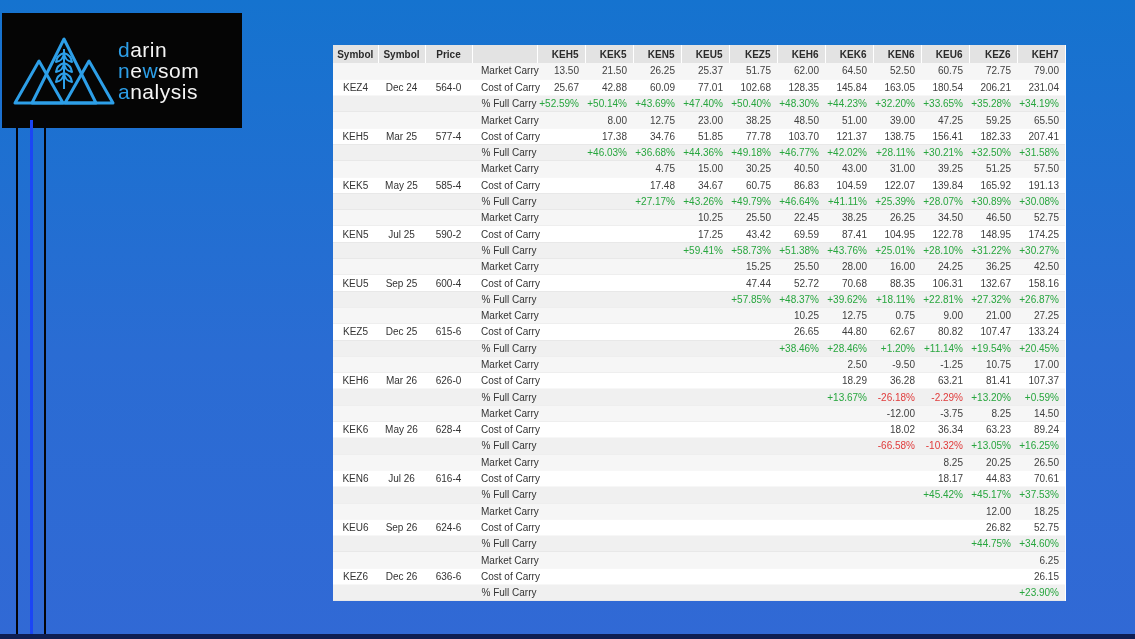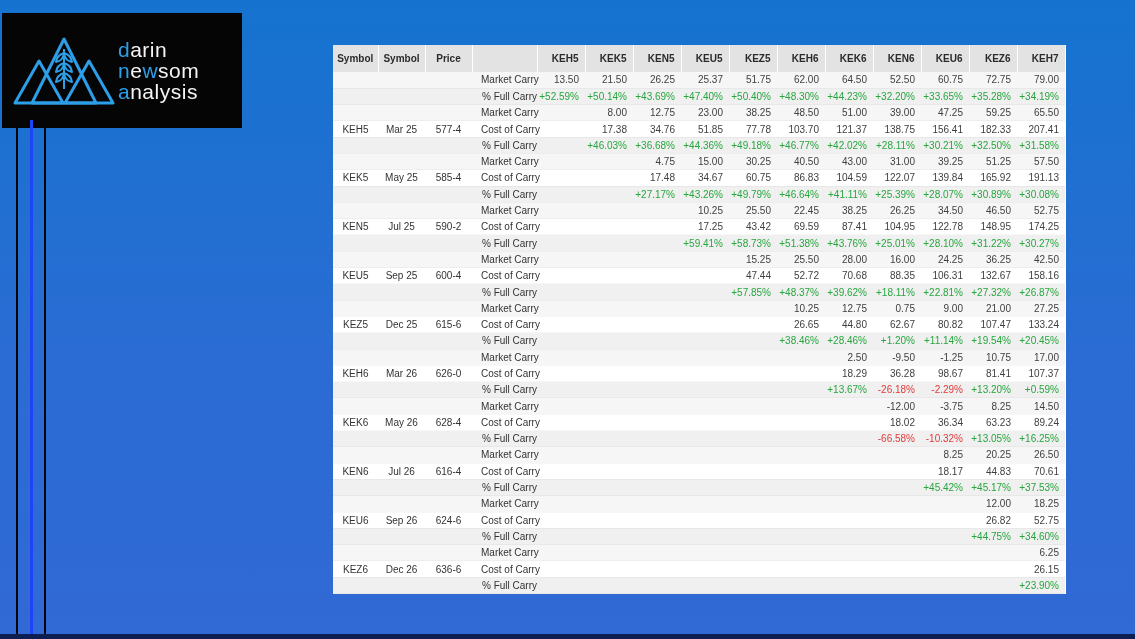--- a/index.html
+++ b/index.html
@@ -24,28 +24,28 @@
   .vline.blue  { width:3px; background:#1b45f5; }
   
   .bottom-bar { position:absolute; left:0; bottom:0; width:1135px; height:5px; background:#0e1e52; }
   
   .carry-table {
     position:absolute; left:333px; top:45px; width:732px;
     border-collapse:collapse; table-layout:fixed;
     font-size:10px; color:#3f3f3f; background:#fff;
   }
   .carry-table th {
-    background:#e3e3e3; color:#2b2b2b; font-weight:bold; height:27px;
+    background:#e3e3e3; color:#2b2b2b; font-weight:bold; height:18px;
     border-right:1px solid #fff; white-space:nowrap;
   }
   .carry-table th.c { text-align:center; }
   .carry-table th.r { text-align:right; padding-right:6px; }
   .carry-table td { height:16.3px; white-space:nowrap; border-bottom:1px solid rgba(0,0,0,0.03); }
   .carry-table td.c { text-align:center; color:#333; }
-  .carry-table td.lbl { text-align:right; padding-left:9px; color:#333; }
+  .carry-table td.lbl { text-align:center; padding-left:9px; color:#333; }
   .carry-table td.v { text-align:right; padding-right:6px; }
   tr.r-market td { background:#f6f6f6; }
   tr.r-cost td   { background:#ffffff; }
   tr.r-pct td    { background:#f0f0f0; }
   td.pos { color:#27a63e; }
   td.neg { color:#e03b3b;margin-left:12px; }
   .col-sym{width:45px}.col-mon{width:47px}.col-pri{width:47px}.col-lbl{width:65px}.col-v{width:48px}
 </style>
 </head>
 <body>
@@ -124,20 +124,37 @@
         <td class="v">26.25</td>
         <td class="v">25.37</td>
         <td class="v">51.75</td>
         <td class="v">62.00</td>
         <td class="v">64.50</td>
         <td class="v">52.50</td>
         <td class="v">60.75</td>
         <td class="v">72.75</td>
         <td class="v">79.00</td>
       </tr>
+      <tr class="r-cost">
+        <td class="c">KEZ4</td>
+        <td class="c">Dec 24</td>
+        <td class="c">564-0</td>
+        <td class="lbl">Cost of Carry</td>
+        <td class="v">25.67</td>
+        <td class="v">42.88</td>
+        <td class="v">60.09</td>
+        <td class="v">77.01</td>
+        <td class="v">102.68</td>
+        <td class="v">128.35</td>
+        <td class="v">145.84</td>
+        <td class="v">163.05</td>
+        <td class="v">180.54</td>
+        <td class="v">206.21</td>
+        <td class="v">231.04</td>
+      </tr>
       <tr class="r-pct">
         <td class="c"></td>
         <td class="c"></td>
         <td class="c"></td>
         <td class="lbl">% Full Carry</td>
         <td class="v pos">+52.59%</td>
         <td class="v pos">+50.14%</td>
         <td class="v pos">+43.69%</td>
         <td class="v pos">+47.40%</td>
         <td class="v pos">+50.40%</td>
@@ -426,21 +443,21 @@
         <td class="c">626-0</td>
         <td class="lbl">Cost of Carry</td>
         <td class="v"></td>
         <td class="v"></td>
         <td class="v"></td>
         <td class="v"></td>
         <td class="v"></td>
         <td class="v"></td>
         <td class="v">18.29</td>
         <td class="v">36.28</td>
-        <td class="v">98.67</td>
+        <td class="v">63.21</td>
         <td class="v">81.41</td>
         <td class="v">107.37</td>
       </tr>
       <tr class="r-pct">
         <td class="c"></td>
         <td class="c"></td>
         <td class="c"></td>
         <td class="lbl">% Full Carry</td>
         <td class="v"></td>
         <td class="v"></td>

